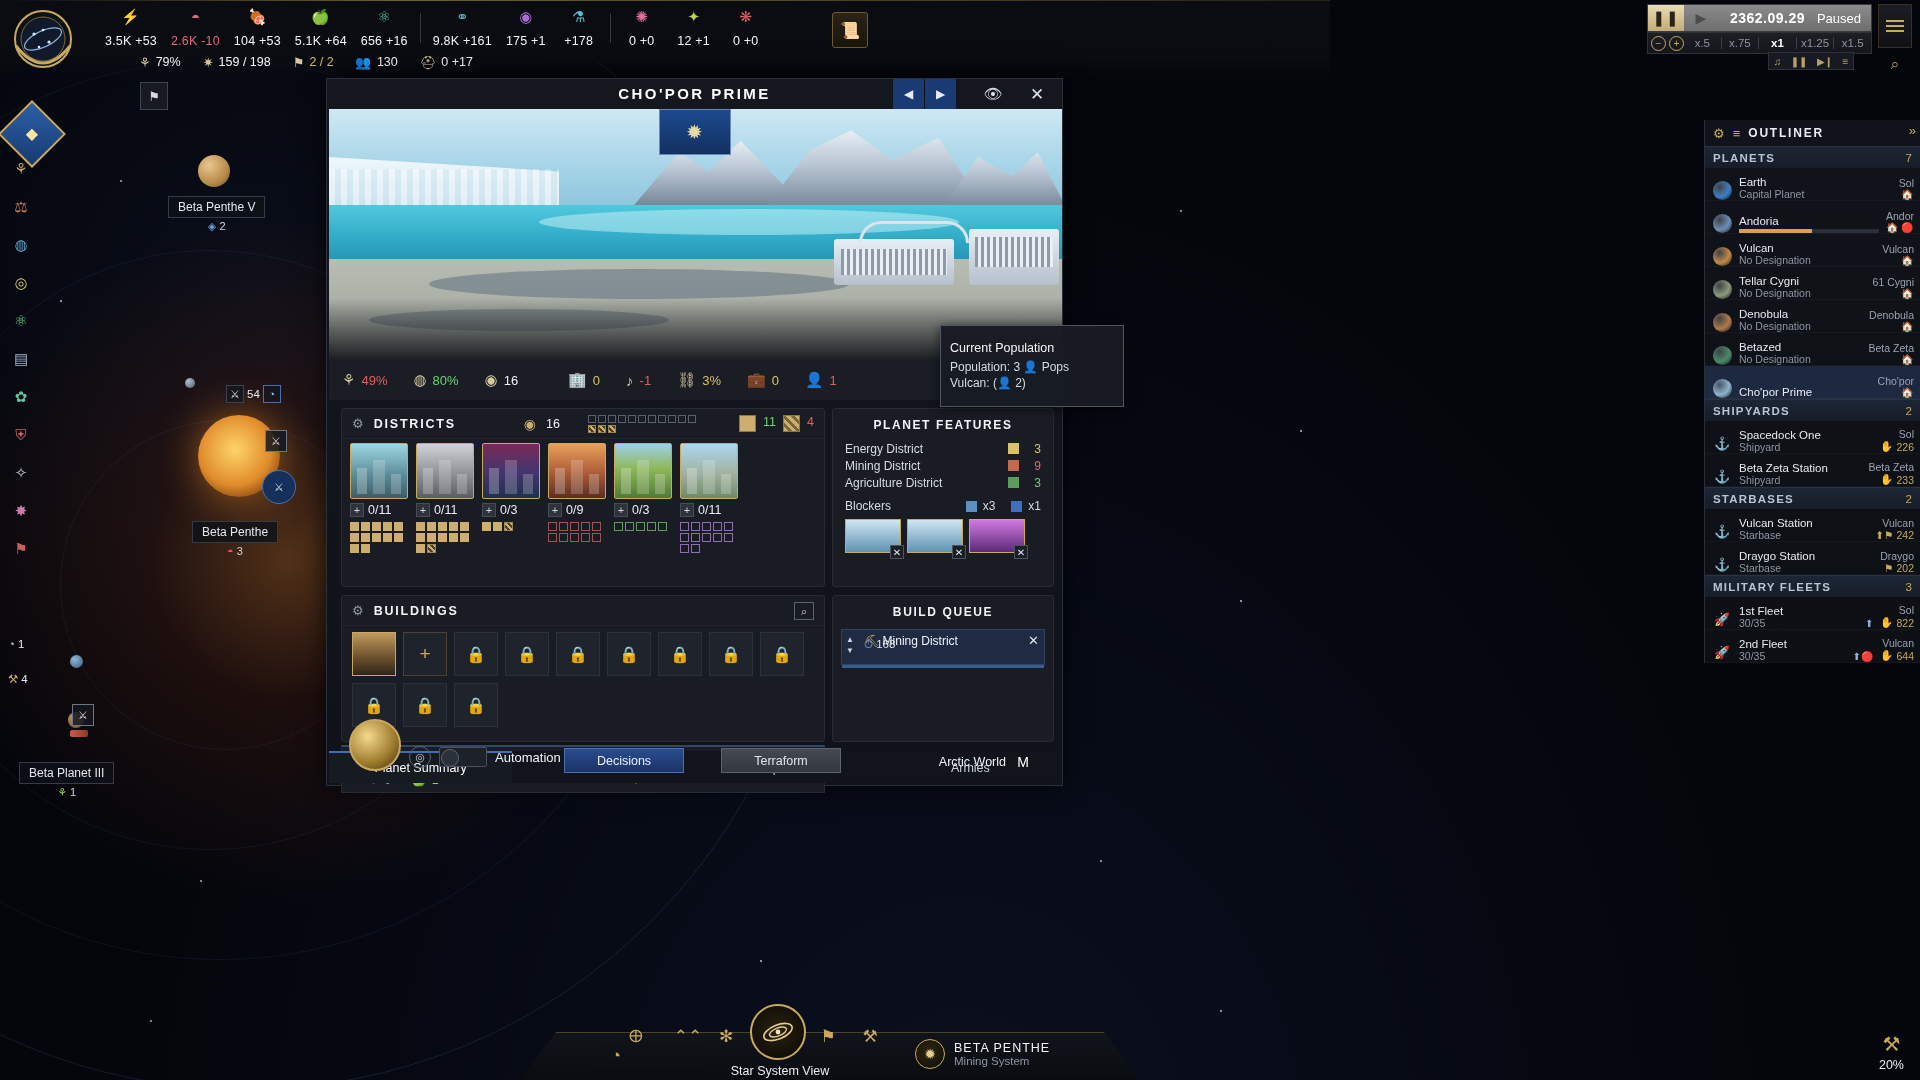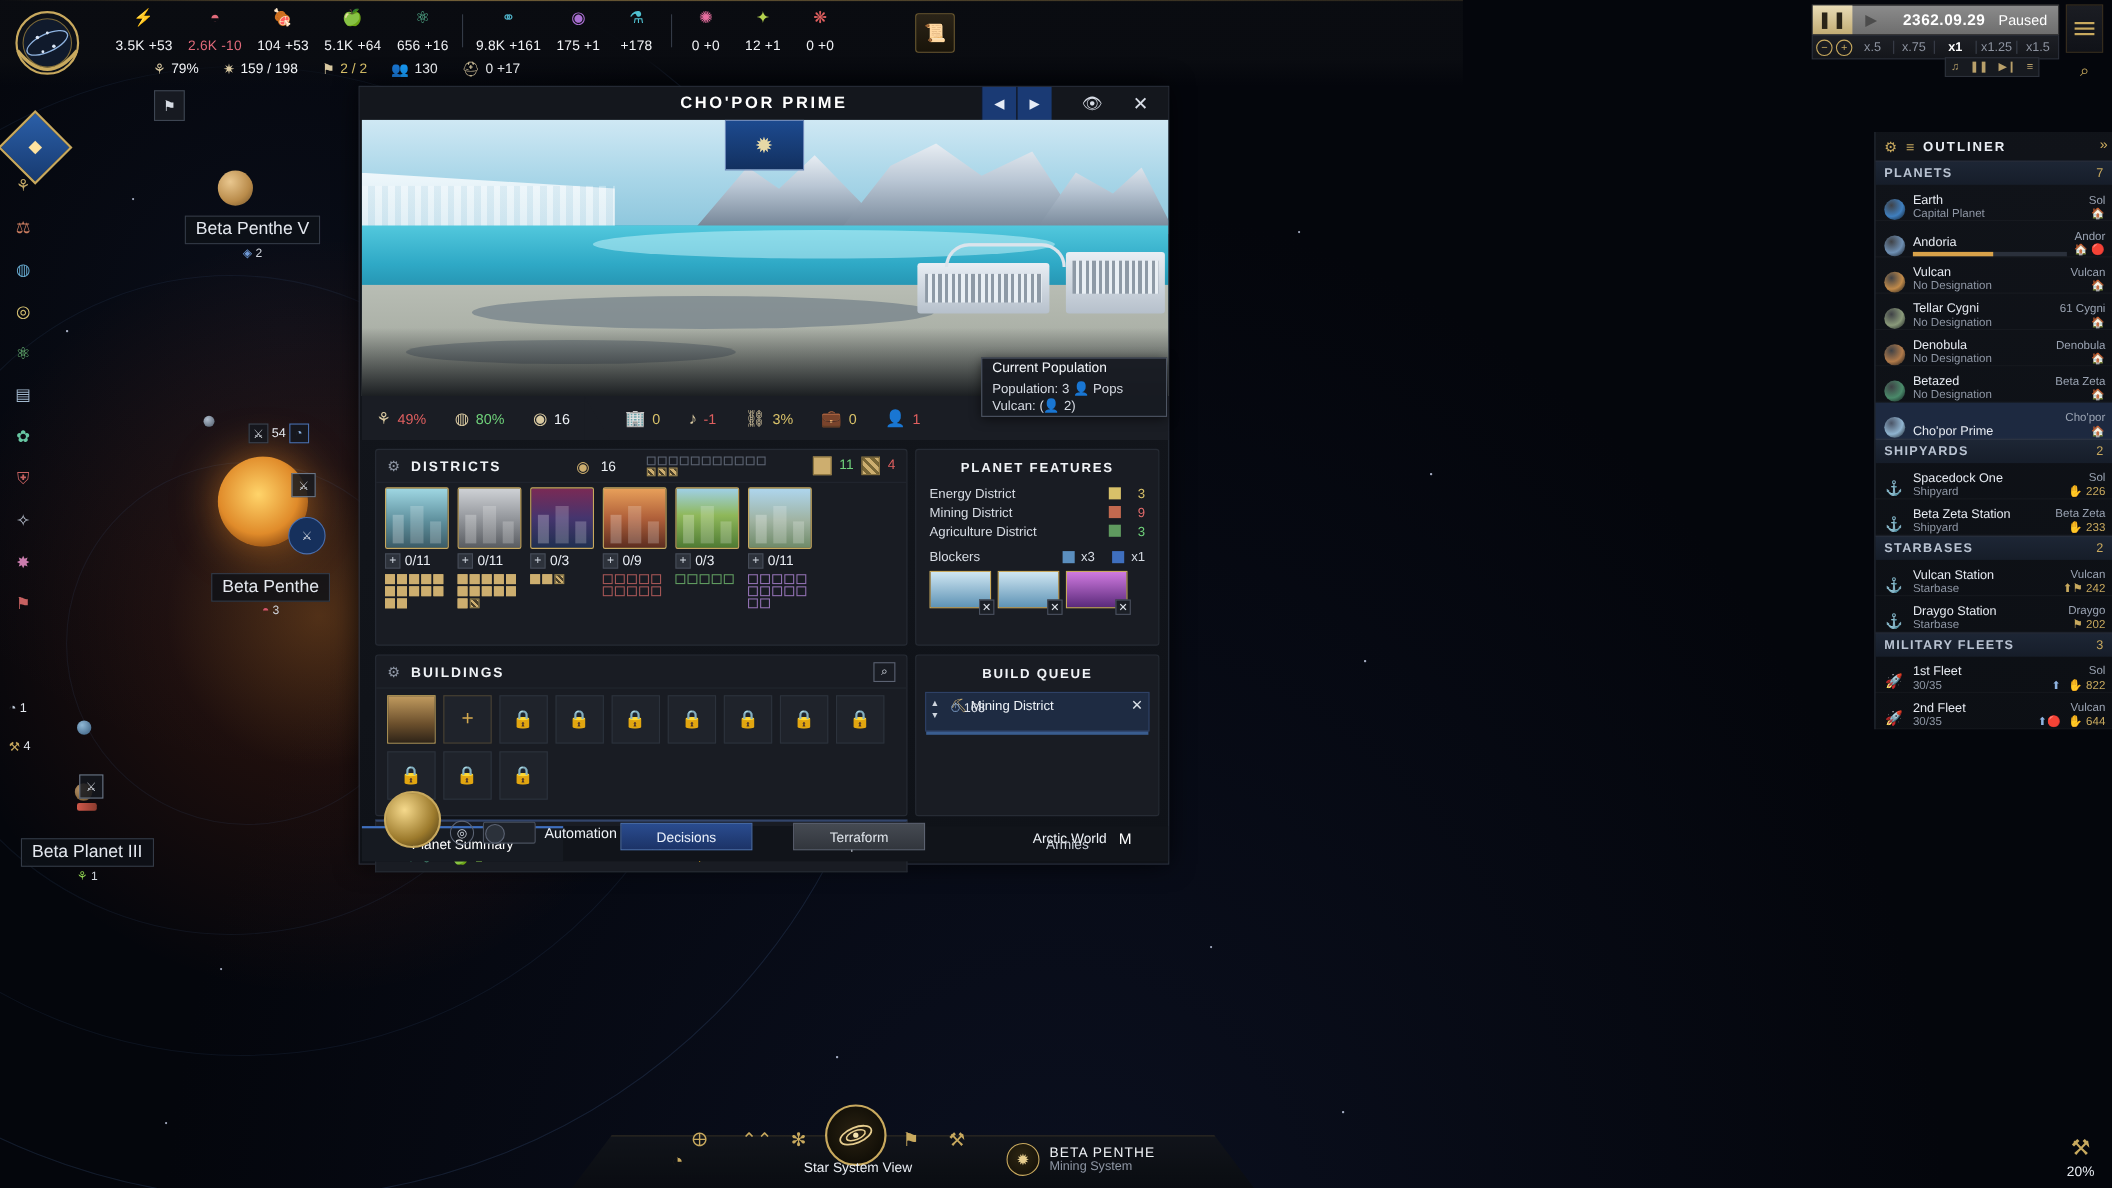--- a/index.html
+++ b/index.html
@@ -135,21 +135,21 @@
     border:2px solid #c8a95e; transform:rotate(45deg); z-index:36; cursor:pointer;
   }
   #diamond span { display:block; transform:rotate(-45deg); text-align:center; line-height:44px; font-size:16px; color:#ffe3a0;}
 
   
   .maplabel {
     position:absolute; z-index:20; text-align:center; cursor:pointer;
   }
   .maplabel .ml-name {
     background:rgba(14,17,23,.82); border:1px solid #343b47;
-    padding:3px 9px; font-size:16px; color:#e4e8ef; white-space:nowrap;
+    padding:3px 9px; font-size:12px; color:#e4e8ef; white-space:nowrap;
   }
   .maplabel .ml-sub { margin-top:2px; font-size:11px; color:#cfd4dc; }
 
   .planet-dot { position:absolute; border-radius:50%; z-index:18; }
 
   #flag-icon {
     position:absolute; left:140px; top:82px; width:28px;height:28px;
     background:#171a21; border:1px solid #3d4552; display:flex;align-items:center;justify-content:center;
     font-size:13px; color:#d6dbe3; z-index:22; cursor:pointer;
   }
@@ -348,22 +348,22 @@
     background:#11141a;
   }
   .ptab {
     flex:1; display:flex;align-items:center;justify-content:center;
     font-size:12.5px; color:#c9cfd8; cursor:pointer; border-top:2px solid transparent;
   }
   .ptab.active { color:#ffffff; border-top-color:#3f6fbe; background:#161a21; }
 
   
   #tooltip {
-    position:absolute; left:892px; top:325px; width:169px; z-index:90;
-    background:rgba(24,27,34,.97); border:1px solid #4e5664; padding:1px 9px;
+    position:absolute; left:940px; top:325px; width:184px; z-index:90;
+    background:rgba(24,27,34,.97); border:1px solid #4e5664; padding:15px 9px;
     box-shadow:0 2px 10px rgba(0,0,0,.6);
   }
   #tooltip .tt-t { font-size:12.5px; color:#f2f5f9; margin-bottom:4px; }
   #tooltip .tt-l { font-size:12px; color:#d6dbe3; line-height:16px; }
 
   
   #outliner {
     position:absolute; right:0; top:120px; width:216px; z-index:42;
     background:linear-gradient(180deg,rgba(17,20,26,.94),rgba(13,16,21,.94));
     border-left:1px solid #2a303b;
@@ -411,21 +411,21 @@
     position:absolute; left:750px; bottom:20px; width:56px;height:56px;border-radius:50%;
     background:radial-gradient(circle at 48% 46%, #2a2212, #120f07 70%);
     border:2px solid #c8a95e; display:flex;align-items:center;justify-content:center;
     font-size:25px; color:#e6cd8e; cursor:pointer; z-index:3;
   }
   .bb-ico {
     position:absolute; bottom:26px; width:32px;height:32px;
     display:flex;align-items:center;justify-content:center; font-size:17px; color:#c8a95e; cursor:pointer; z-index:3;
   }
   #bb-label {
-    position:absolute; left:700px; bottom:12px; width:160px; text-align:center;
+    position:absolute; left:700px; bottom:2px; width:160px; text-align:center;
     font-size:12.5px; color:#e9edf3; z-index:3;
   }
   #system-chip {
     position:absolute; left:915px; bottom:6px; height:40px; display:flex; align-items:center; gap:9px; z-index:3;
   }
   #system-chip .sc-ic {
     width:30px;height:30px;border-radius:50%; border:1px solid #c8a95e;
     background:radial-gradient(circle at 45% 40%, #2d2613, #100d06);
     display:flex;align-items:center;justify-content:center;font-size:14px;color:#e6cd8e;
   }

